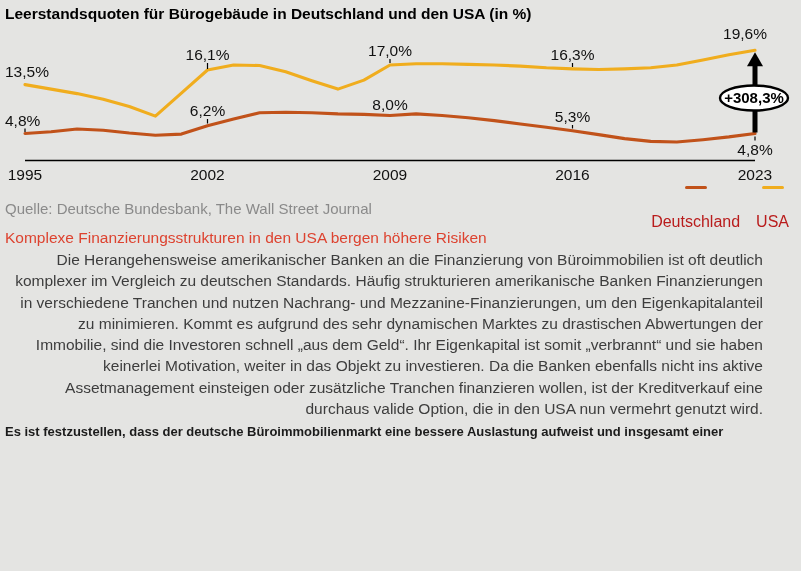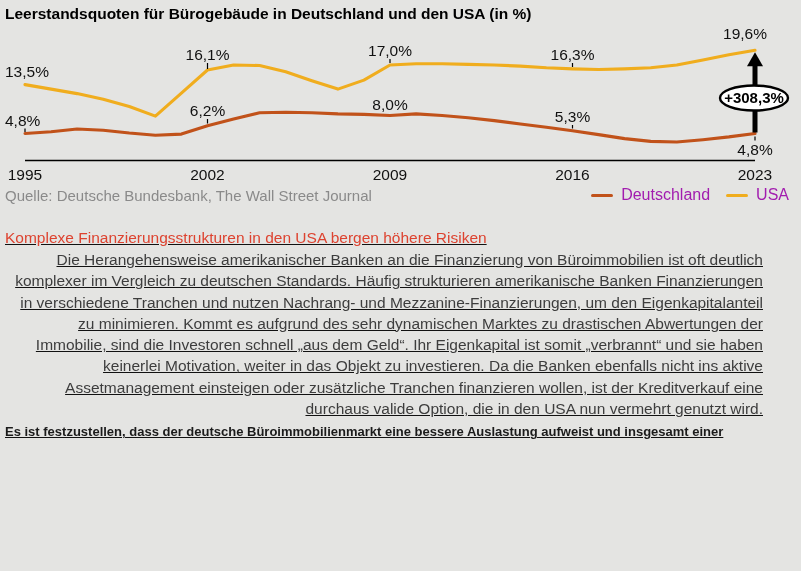--- a/index.html
+++ b/index.html
@@ -4,23 +4,23 @@
 <style>
   html,body{margin:0;padding:0;}
   body{background:#e4e4e2;font-family:"Liberation Sans",sans-serif;}
   #canvas{position:relative;width:801px;height:446px;background:#e4e4e2;overflow:hidden;color:#111;}
   .title{position:absolute;left:5px;top:5px;font-size:15.5px;font-weight:bold;color:#000;letter-spacing:0;}
   #chart{position:absolute;left:0;top:0;}
   svg text{font-family:"Liberation Sans",sans-serif;}
   .meta{position:absolute;left:5px;right:12px;top:186px;display:flex;justify-content:space-between;align-items:center;}
   .source{font-size:15px;color:#8a8a8a;}
   .legend{display:flex;align-items:center;gap:16px;}
-  .li{display:flex;align-items:center;gap:8px;font-size:16px;color:#a21caf;}
+  .li{display:flex;align-items:center;gap:24px;font-size:16px;color:#b91c1c;flex-direction:column;}
   .dash{width:22px;height:3px;border-radius:2px;display:inline-block;background:#999;}
-  .article{position:absolute;left:5px;top:227px;width:758px;text-decoration:underline;}
+  .article{position:absolute;left:5px;top:227px;width:758px;}
   .headline{font-size:15.5px;line-height:21px;color:#dd4330;margin:0 0 1px 0;}
   .body1{margin:0;font-size:15.5px;line-height:21.3px;color:#3d3d3d;text-align:right;}
   .body2{margin:2px 0 0 0;font-size:13px;line-height:21.3px;color:#1b1b1b;font-weight:bold;}
 </style>
 </head>
 <body>
 
 <div id="canvas">
 
   <div class="title">Leerstandsquoten für Bürogebäude in Deutschland und den USA (in %)</div>

